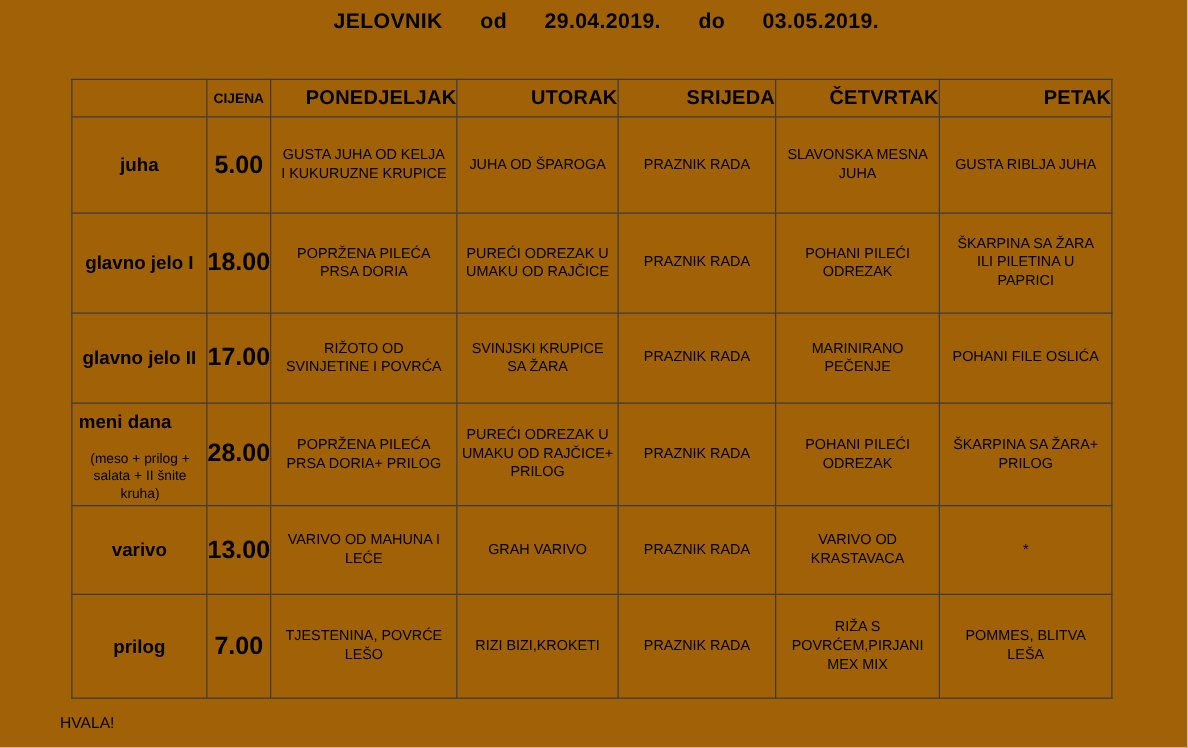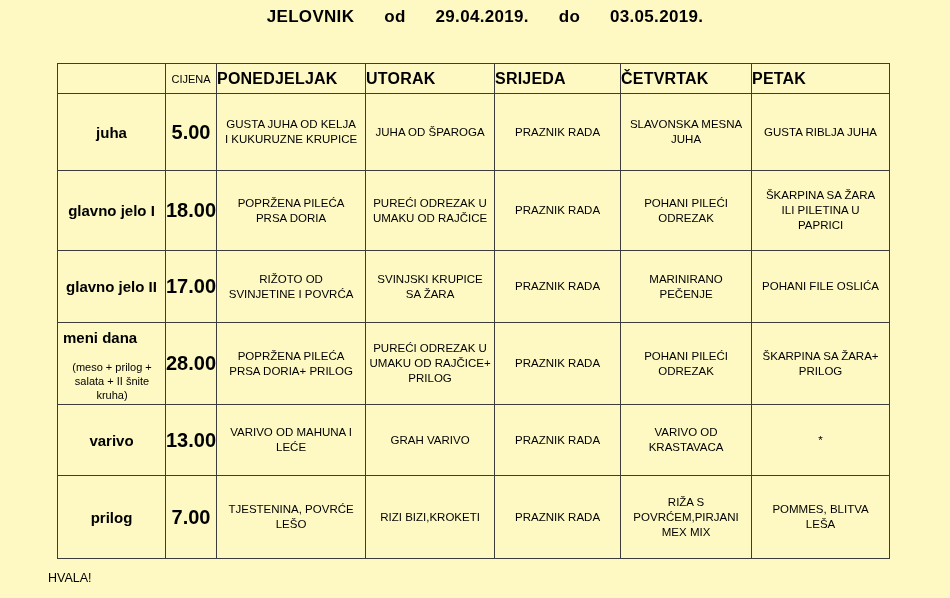--- a/index.html
+++ b/index.html
@@ -2,21 +2,21 @@
 <html><head>
 <meta charset="utf-8">
 <style>
   * { margin: 0; padding: 0; box-sizing: border-box; }
   html, body {
     width: 950px; height: 598px;
     background: #ffffff;
     color: #000000;
     font-family: "Liberation Sans", sans-serif;
   }
-  .page { position: relative; width: 950px; height: 598px; background: #fef9c3; overflow: hidden; }
+  .page { position: relative; width: 950px; height: 598px; background: #a16207; overflow: hidden; }
 
   .title {
     position: absolute; top: 7px; left: 20px; width: 930px;
     display: flex; justify-content: center; gap: 30px;
     font-size: 17px; font-weight: bold; letter-spacing: 0.3px;
   }
 
   table.menu {
     position: absolute; top: 63px; left: 57px;
     border-collapse: collapse; table-layout: fixed;
@@ -25,22 +25,22 @@
   td.blank { border: none; background: transparent; }
 
   tr.hdr  { height: 30px; }
   tr.r1   { height: 77px; }
   tr.r2   { height: 80px; }
   tr.r3   { height: 72px; margin-top: 13px; }
   tr.r4   { height: 68px; }
   tr.r5   { height: 71px; }
   tr.r6   { height: 83px; }
 
-  th.dayhead { font-size: 16px; font-weight: bold; text-align: left; vertical-align: middle; letter-spacing: 0.2px; }
-  th.cijena  { font-size: 11px; font-weight: normal; text-align: center; vertical-align: middle; }
+  th.dayhead { font-size: 16px; font-weight: bold; text-align: right; vertical-align: middle; letter-spacing: 0.2px; }
+  th.cijena  { font-size: 11px; font-weight: bold; text-align: center; vertical-align: middle; }
 
   th.rowlabel {
     font-size: 15px; font-weight: bold; text-align: center; vertical-align: middle;
     padding: 2px;
   }
   th.rowlabel.meni { vertical-align: top; text-align: left; padding: 6px 4px 2px 5px; }
   .meni-top { font-size: 15px; font-weight: bold; text-align: left; }
   .meni-sub {
     font-size: 11px; font-weight: normal; text-align: center;
     margin-top: 15px; line-height: 1.25; white-space: pre-line;

